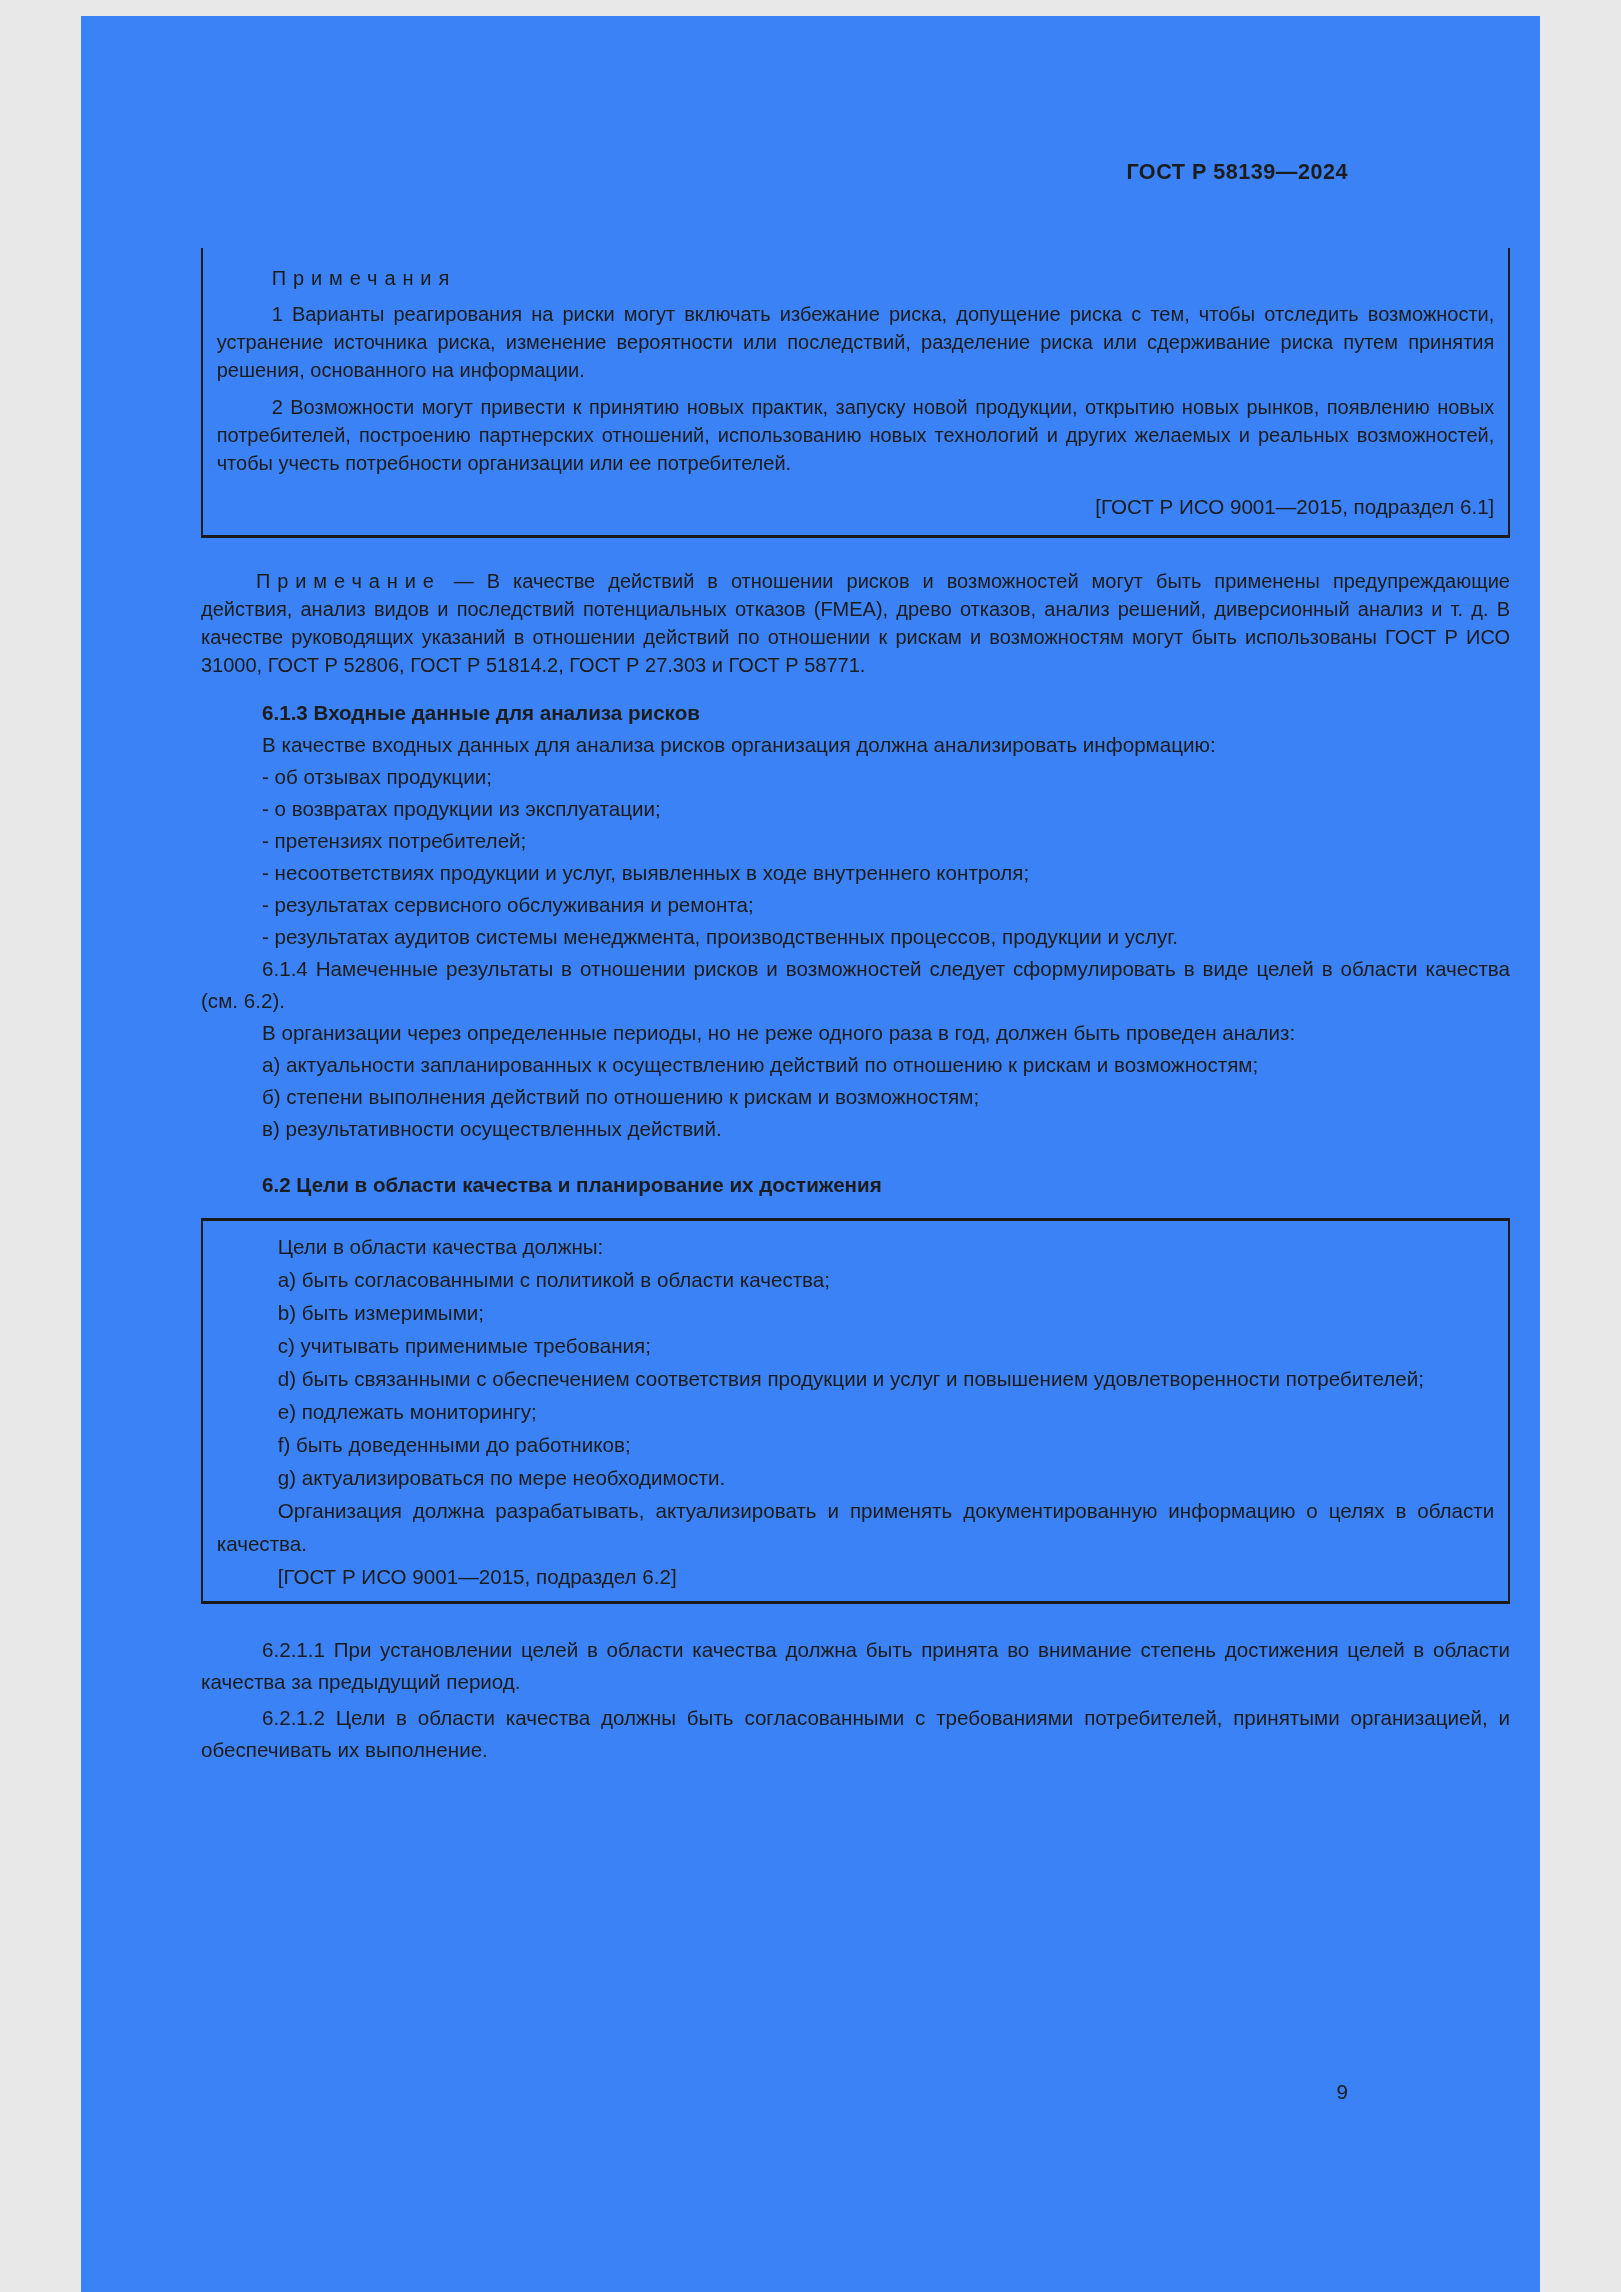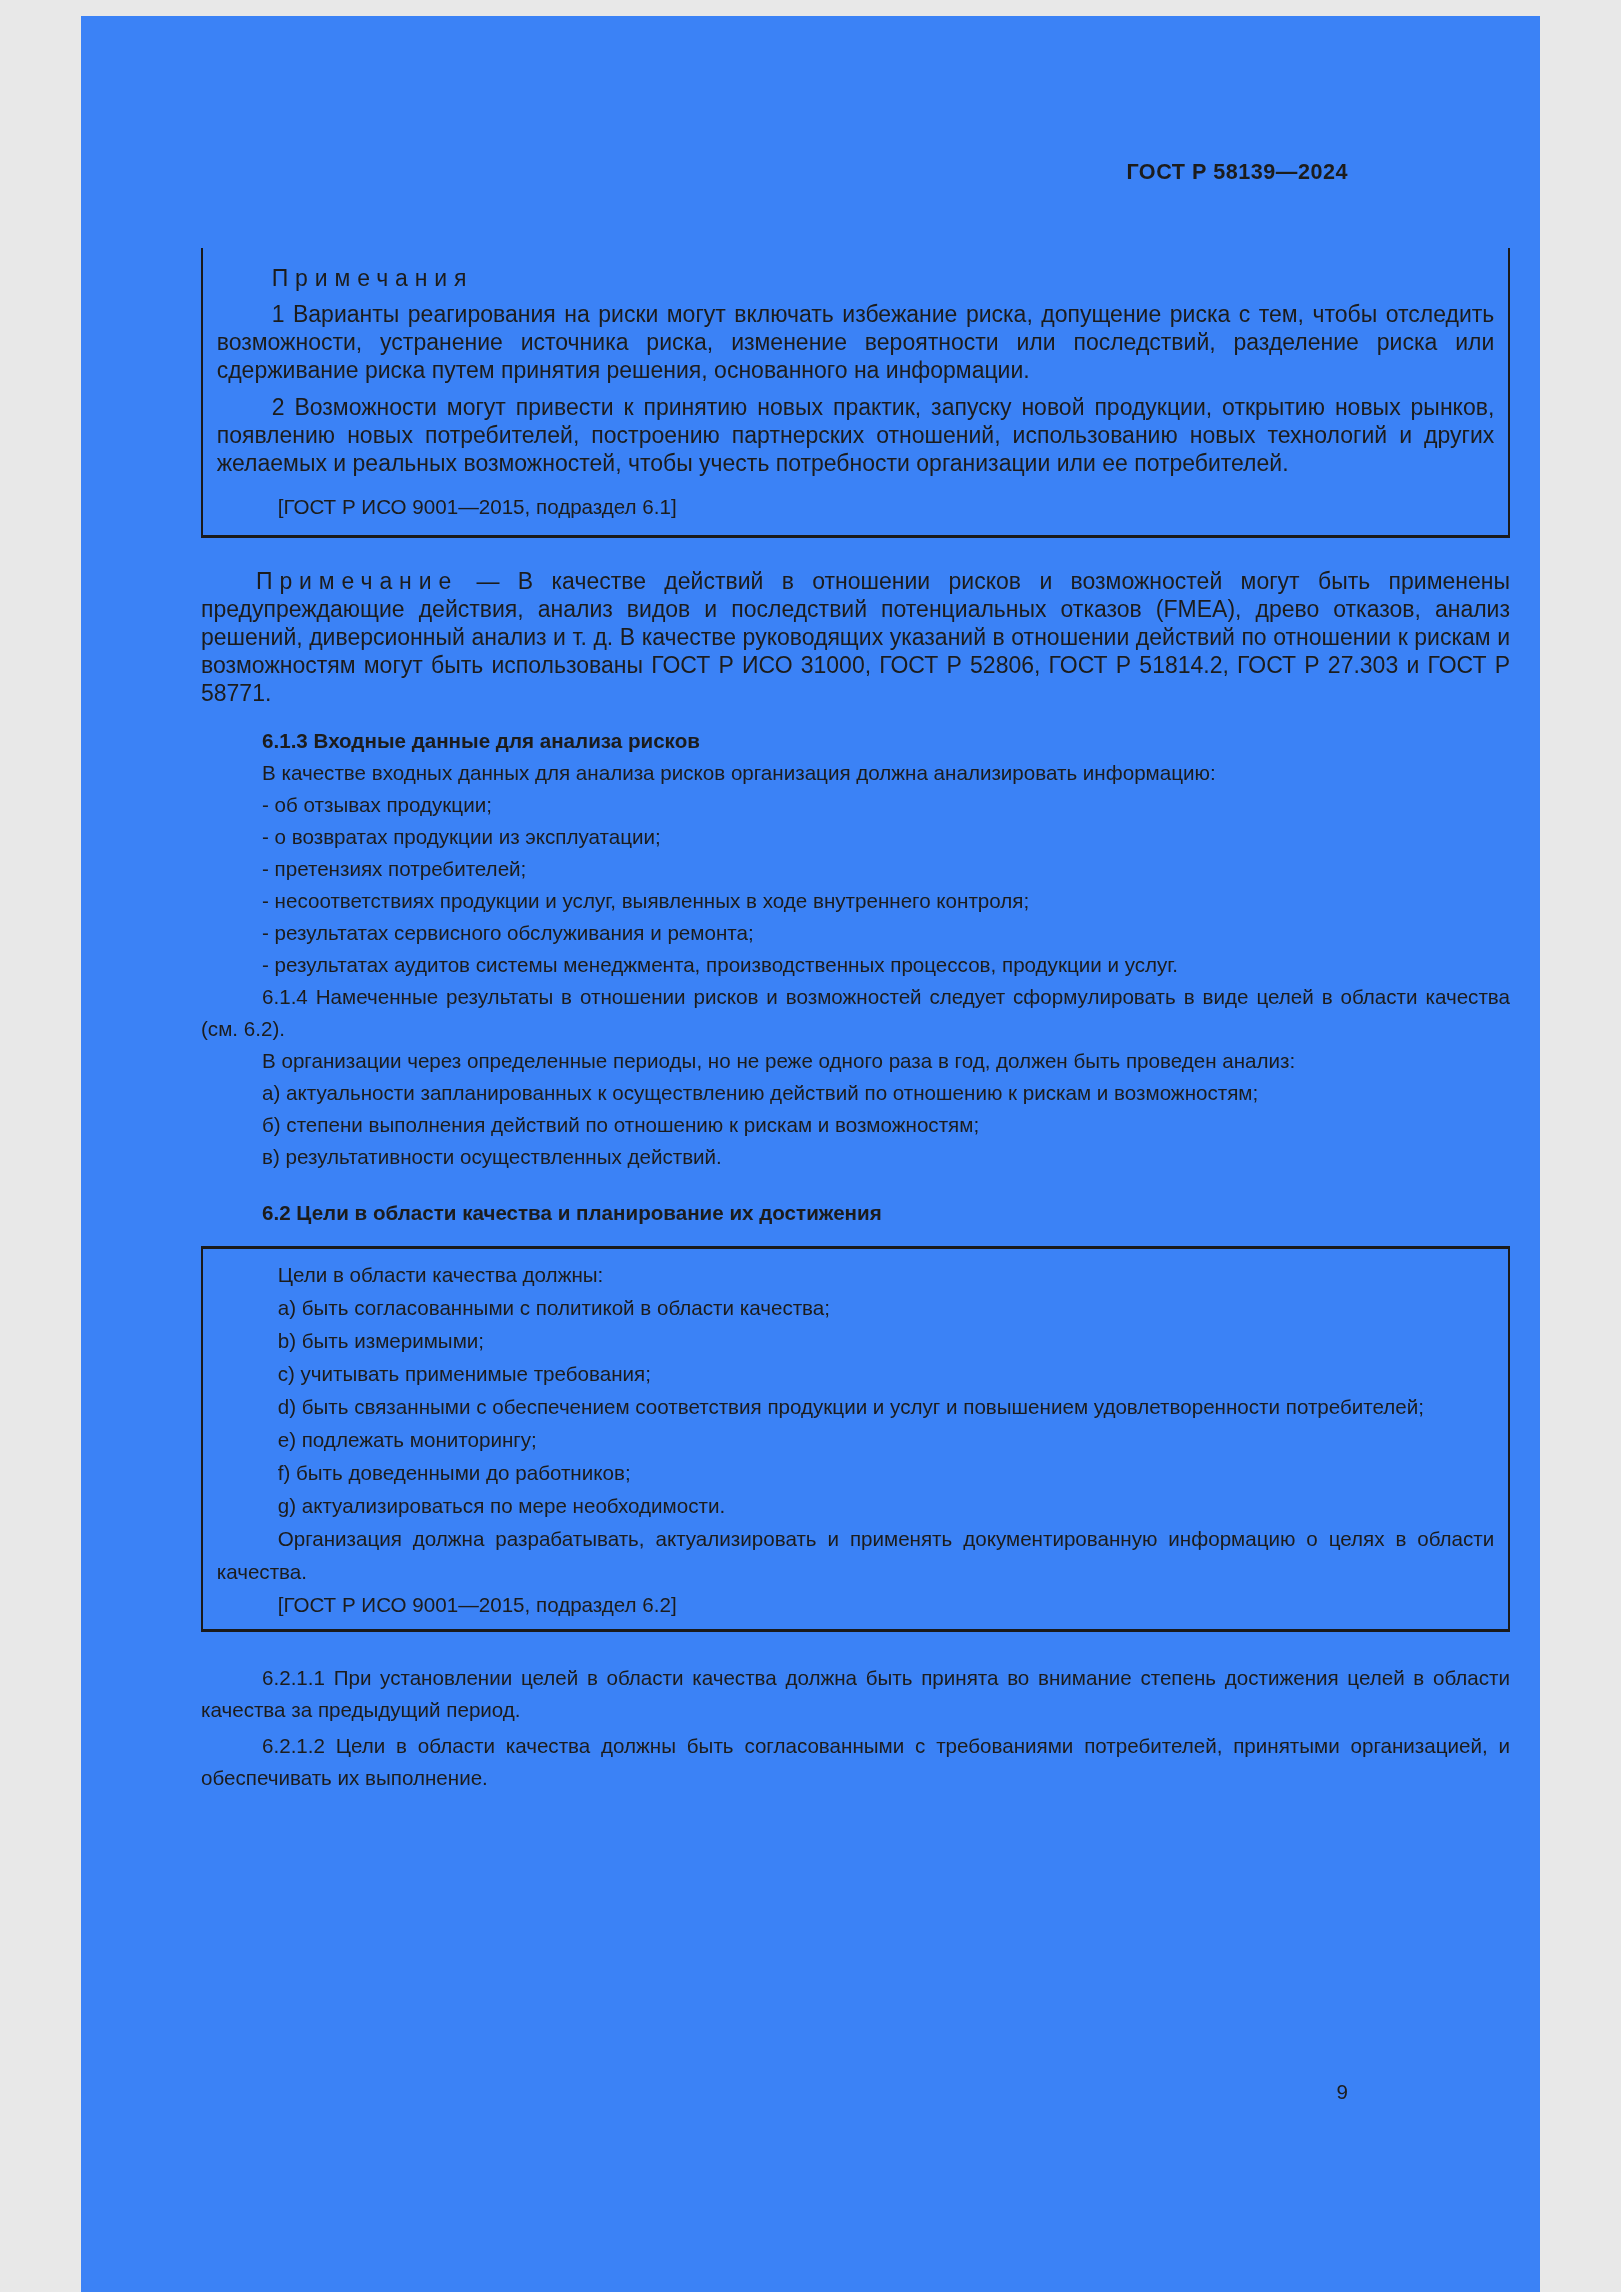--- a/index.html
+++ b/index.html
@@ -28,35 +28,35 @@
     width: 1309px;
   }
   p { margin: 0; }
   .body-text {
     font-size: 20.6px;
     line-height: 32px;
     text-align: justify;
     text-indent: 61px;
   }
   .small-text {
-    font-size: 23px;
+    font-size: 20px;
     line-height: 28px;
     text-align: justify;
     text-indent: 55px;
   }
   .spaced { letter-spacing: 6.9px; }
   .notes-box {
     border-left: 2px solid #1a1a1a;
     border-right: 2px solid #1a1a1a;
     border-bottom: 3.9px solid #1a1a1a;
     padding: 15.7px 13.7px 11.8px 13.7px;
   }
   .notes-box p { margin-top: 8.8px; }
   .notes-box p:first-child { margin-top: 0; }
-  .notes-box .source-line { margin-top: 13.7px; text-align: left; }
+  .notes-box .source-line { margin-top: 13.7px; text-align: right; }
   .note-paragraph { margin-top: 29px; }
   .heading {
     font-weight: bold;
     font-size: 20.6px;
     line-height: 32px;
     text-indent: 61px;
     text-align: left;
   }
   .heading-613 { margin-top: 18.6px; }
   .heading-62  { margin-top: 23.5px; }

